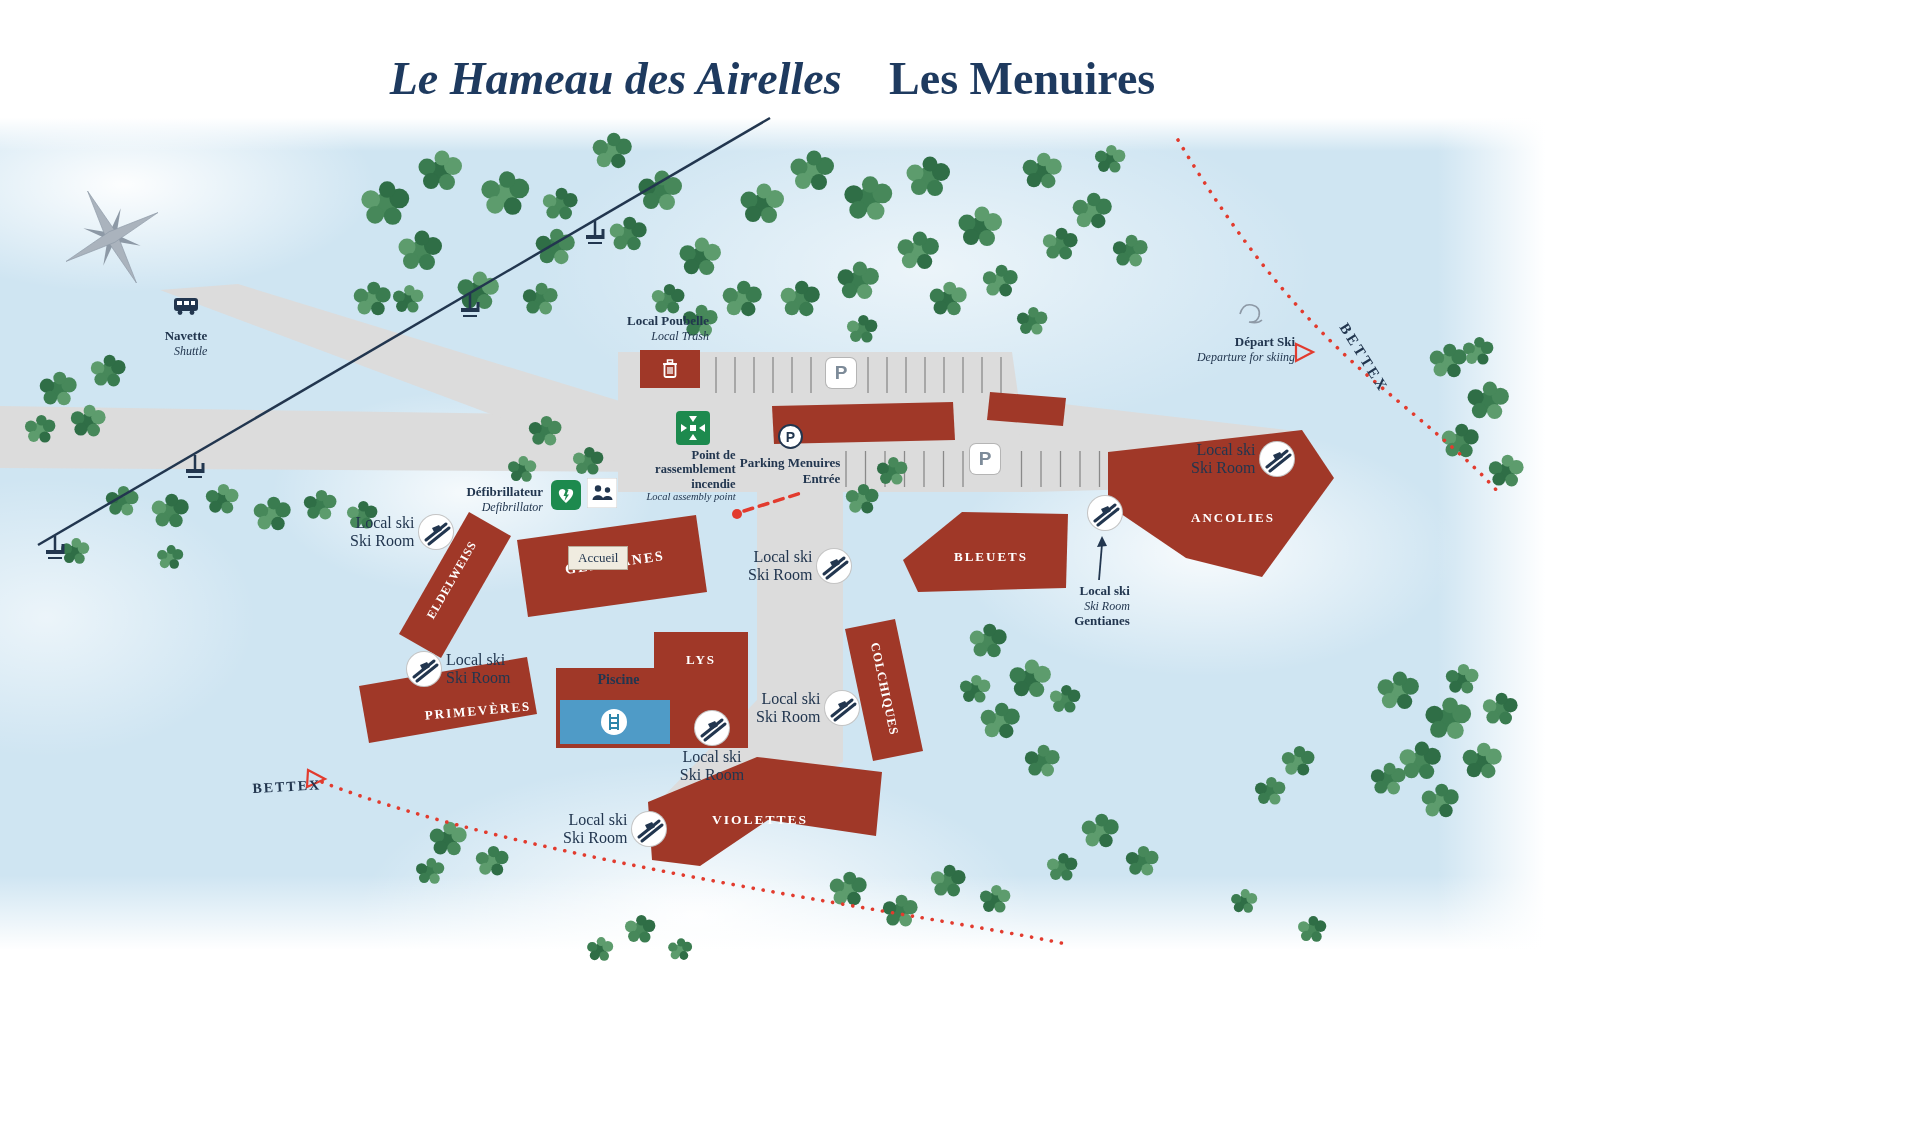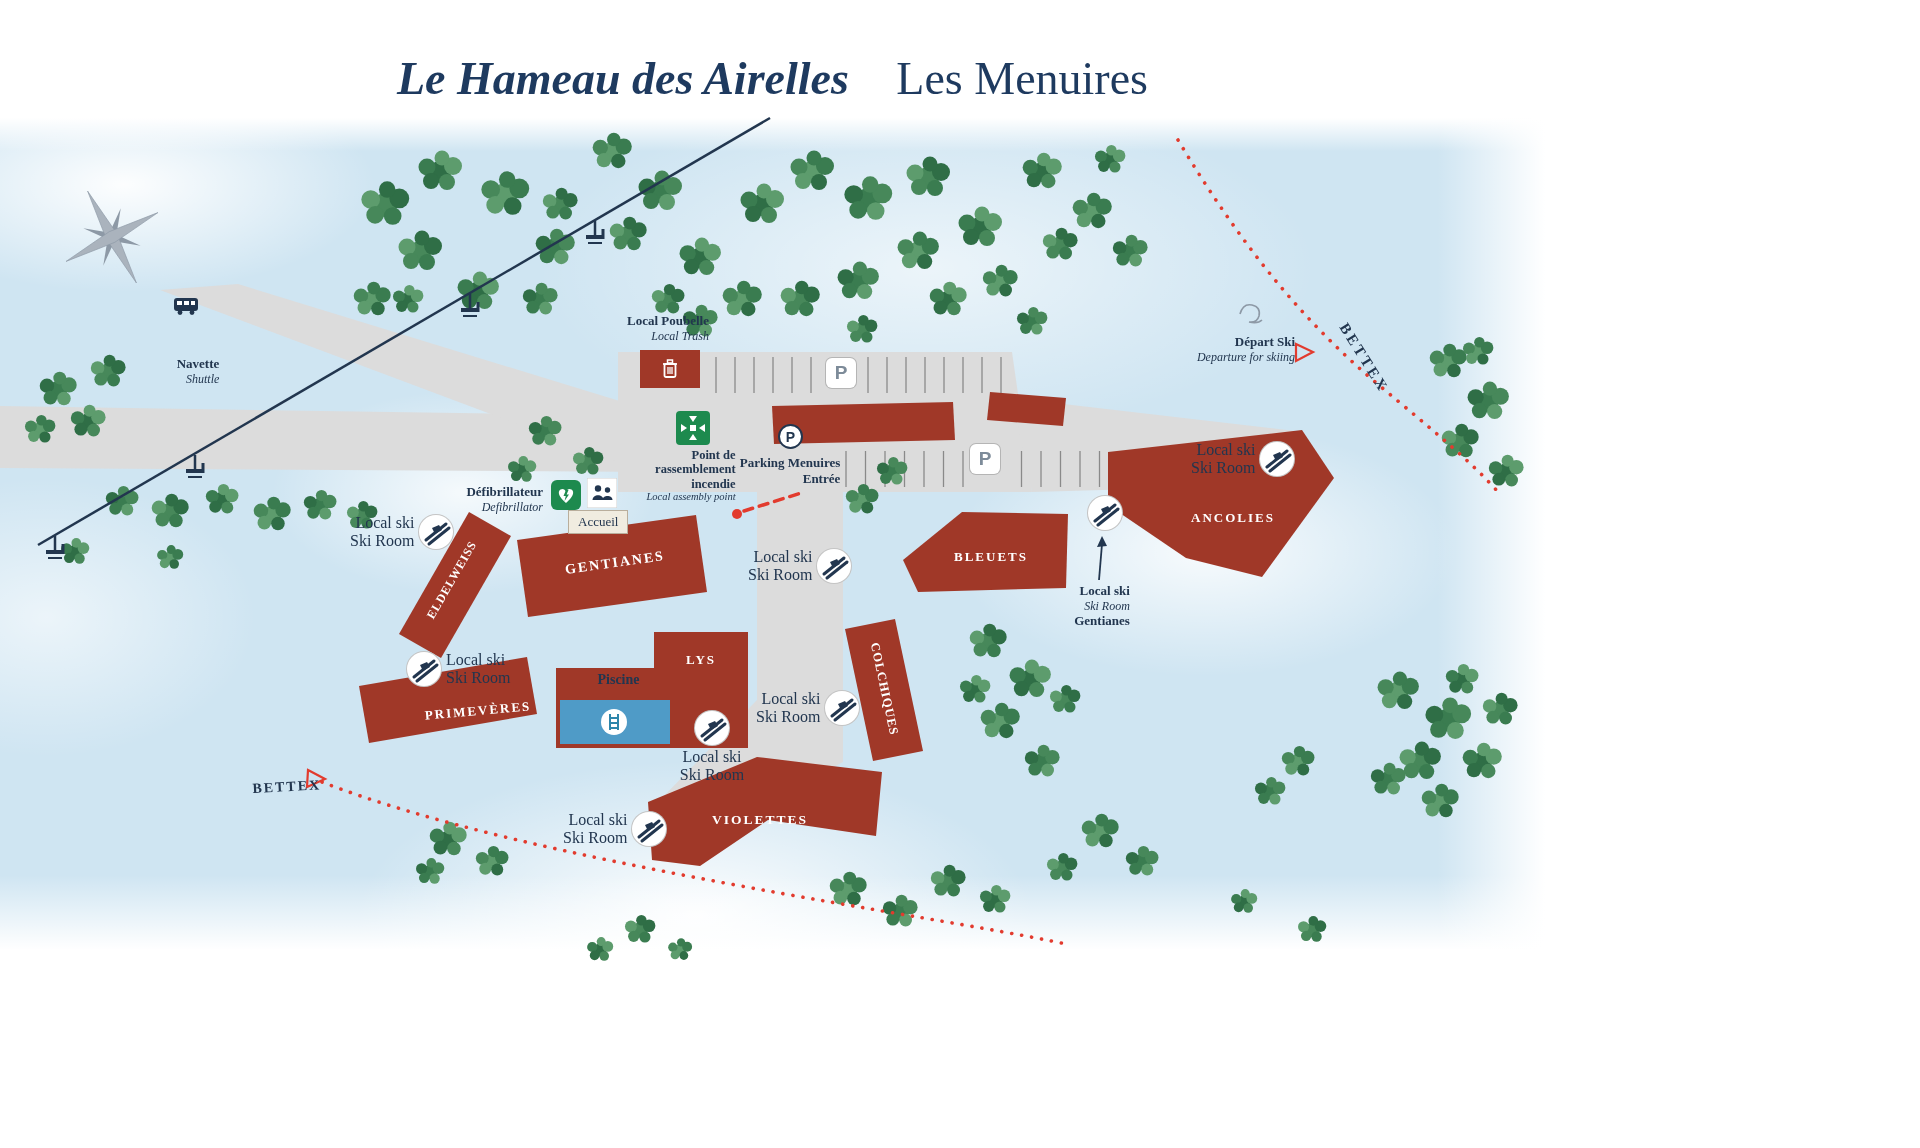--- a/index.html
+++ b/index.html
@@ -14,21 +14,21 @@
       radial-gradient(520px 240px at 45% 96%, rgba(255,255,255,.95), rgba(255,255,255,0) 65%),
       radial-gradient(420px 210px at 78% 52%, rgba(255,255,255,.85), rgba(255,255,255,0) 60%),
       radial-gradient(320px 170px at 30% 45%, rgba(255,255,255,.8), rgba(255,255,255,0) 60%),
       radial-gradient(650px 280px at 60% 18%, rgba(255,255,255,.6), rgba(255,255,255,0) 60%),
       radial-gradient(300px 200px at 3% 60%, rgba(255,255,255,.6), rgba(255,255,255,0) 70%),
       linear-gradient(#cfe5f2,#cfe5f2);}
   #map-svg{position:absolute;left:0;top:0;pointer-events:none;}
   .title{position:absolute;top:52px;left:0;width:1545px;text-align:center;
          color:#1e3a5f;font-size:46px;margin:0;font-weight:normal;}
   .title .t-italic{font-style:italic;font-weight:600;}
-  .title .t-bold{font-weight:normal;margin-left:36px;}
+  .title .t-bold{font-weight:bold;margin-left:36px;}
   .poi{position:absolute;color:#22364f;text-align:right;line-height:1.2;white-space:nowrap;}
   .poi .b{font-weight:bold;font-size:13px;}
   .poi .bs{font-weight:bold;font-size:12.5px;line-height:1.15;}
   .poi .i{font-style:italic;font-size:12px;}
   .poi .is{font-style:italic;font-size:10.5px;}
   .t-right{text-align:right;}
   .t-left{text-align:left;}
   .bname{position:absolute;color:#fff;font-weight:bold;letter-spacing:2px;font-size:13px;
          white-space:nowrap;transform-origin:center;}
   .ski-group{position:absolute;display:flex;align-items:center;gap:5px;color:#22364f;white-space:nowrap;}
@@ -38,21 +38,21 @@
   .p-badge{position:absolute;width:30px;height:30px;border-radius:6px;background:#fff;
            box-shadow:0 0 0 1px #b5b5b5;color:#7d8b99;font-weight:bold;font-size:19px;
            display:flex;align-items:center;justify-content:center;
            font-family:"Liberation Sans",sans-serif;}
   .p-circle{position:absolute;width:25px;height:25px;border-radius:50%;background:#fff;
             border:2.5px solid #22364f;color:#22364f;font-weight:bold;font-size:14px;
             display:flex;align-items:center;justify-content:center;box-sizing:border-box;
             font-family:"Liberation Sans",sans-serif;}
   .icon-box{position:absolute;}
   .accueil-box{position:absolute;background:#f0ece0;border:1px solid #b9ae9c;
-               color:#22364f;font-size:13px;padding:3px 9px;}
+               color:#22364f;font-size:13px;padding:3px 9px;margin-top:36px;}
   .legend{position:absolute;left:1168px;top:812px;width:332px;height:70px;background:#fff;
           border:1px solid #8a8a8a;box-sizing:border-box;color:#22364f;font-size:12px;}
   .legend .sw{position:absolute;width:48px;height:15px;}
   .legend .lt{position:absolute;white-space:nowrap;}
   .bettex{position:absolute;color:#22364f;font-weight:bold;letter-spacing:3px;font-size:15px;
           white-space:nowrap;transform-origin:left top;}
 </style>
 </head>
 <body>
 
@@ -726,21 +726,21 @@
   <div class="icon-box" style="left:172px;top:296px;">
     <svg width="28" height="20" viewBox="0 0 28 20">
       <rect x="2" y="2" width="24" height="13" rx="3" fill="#22364f"></rect>
       <rect x="5" y="5" width="5" height="4" fill="#fff"></rect>
       <rect x="12" y="5" width="5" height="4" fill="#fff"></rect>
       <rect x="19" y="5" width="4" height="4" fill="#fff"></rect>
       <circle cx="8" cy="16.5" r="2.4" fill="#22364f"></circle>
       <circle cx="20" cy="16.5" r="2.4" fill="#22364f"></circle>
     </svg>
   </div>
-  <div class="poi" style="left:198px;top:328px;transform:translateX(-50%);margin-top:28px;">
+  <div class="poi" style="left:186px;top:328px;transform:translateX(-50%);">
     <div class="b">Navette</div>
     <div class="i">Shuttle</div>
   </div>
 
   <div class="poi" style="left:668px;top:313px;transform:translateX(-50%);">
     <div class="b">Local Poubelle</div>
     <div class="i">Local Trash</div>
   </div>
   <div class="icon-box" style="left:660px;top:357px;">
     <svg width="20" height="24" viewBox="0 0 20 24">

